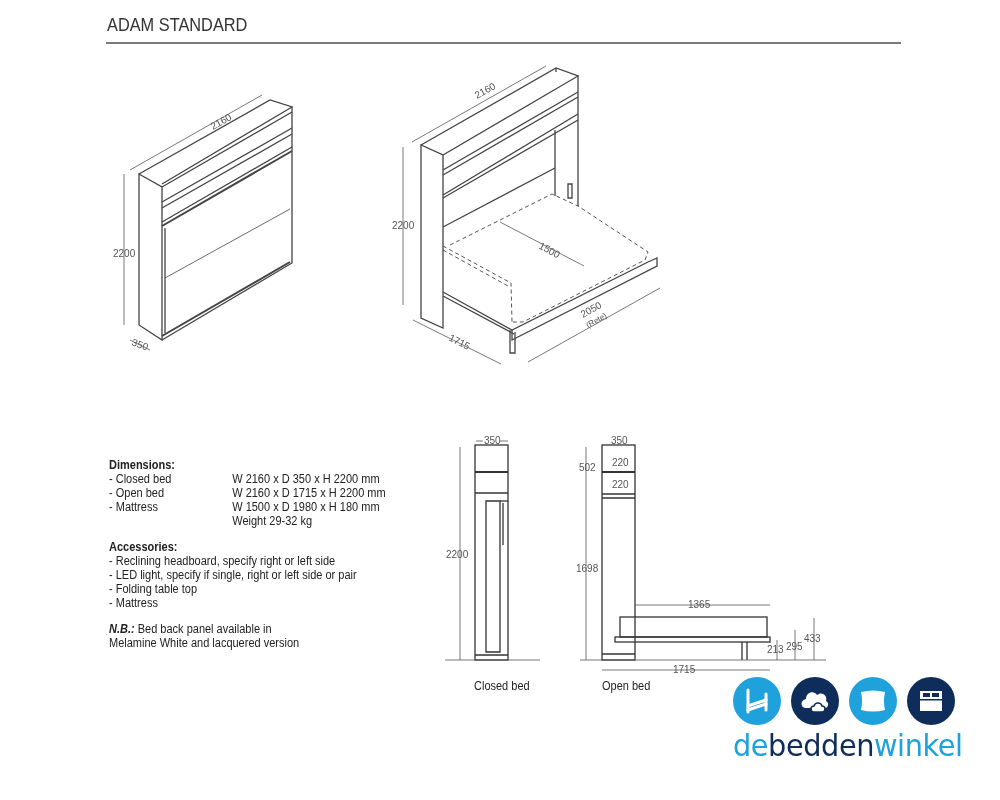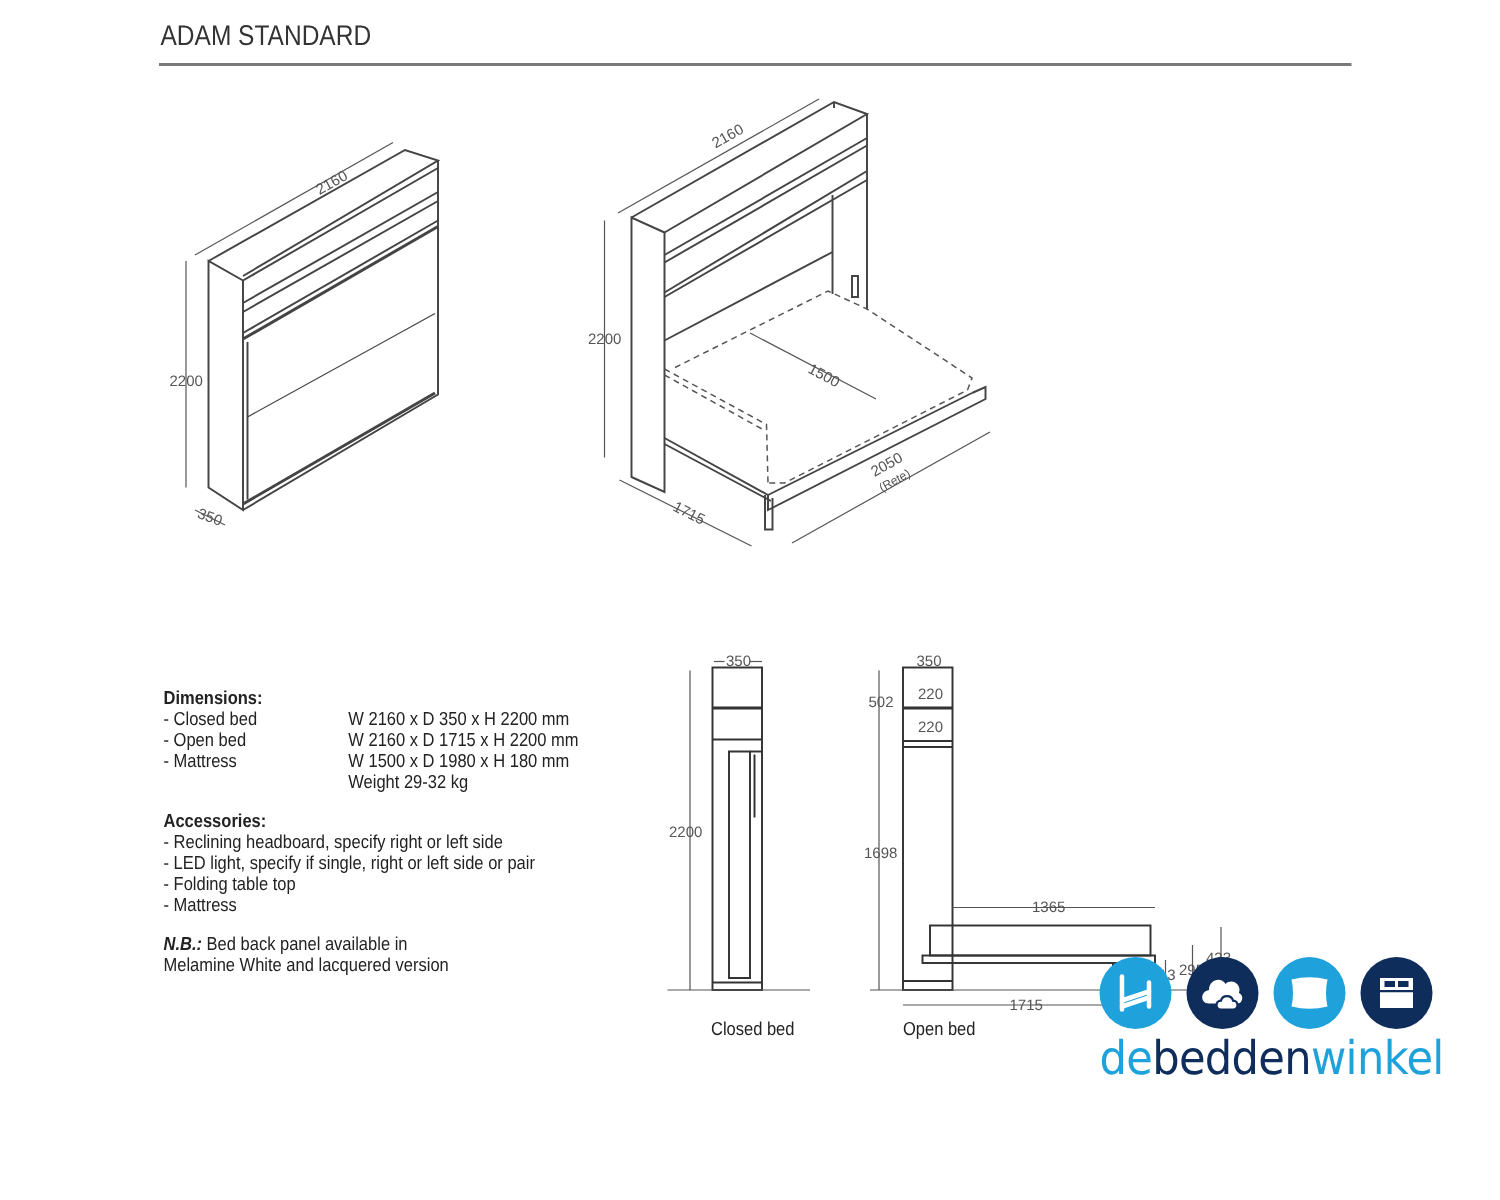--- a/index.html
+++ b/index.html
@@ -7,21 +7,21 @@
   .title { position:absolute; left:107px; top:14px; font-size:19px; letter-spacing:0px; color:#333; font-family:"Liberation Sans", sans-serif; transform:scaleX(0.86); transform-origin:left top; }
   .rule { position:absolute; left:106px; top:42px; width:795px; height:2px; background:#7a7a7a; }
   .drawing { position:absolute; left:0; top:0; }
   .spec { position:absolute; left:109px; top:458px; font-size:12.5px; line-height:14px; color:#222; transform:scaleX(0.88); transform-origin:left top; }
   .spec .h { font-weight:bold; }
   .row { display:flex; }
   .row .k { width:140px; }
   .gap { height:12px; }
   .nb b { font-style:italic; font-weight:bold; }
   .cap { position:absolute; font-size:12.5px; color:#222; transform:scaleX(0.88); transform-origin:left top; }
-  .logo { position:absolute; left:733px; top:638px; width:230px; height:90px; }
+  .logo { position:absolute; left:733px; top:677px; width:230px; height:90px; }
   .logo-icons { display:flex; gap:10px; margin-left:0px; }
   .circ { width:48px; height:48px; border-radius:50%; display:flex; align-items:center; justify-content:center; }
   .wordmark { position:absolute; left:0; top:50px; font-size:31px; letter-spacing:-0.5px; font-family:"DejaVu Sans", sans-serif; font-weight:normal; white-space:nowrap; transform:scaleX(0.93); transform-origin:left top; }
   svg text { font-family:"Liberation Sans", sans-serif; }
 </style>
 </head>
 <body>
 
 <div class="title">ADAM STANDARD</div>
 <div class="rule"></div>

